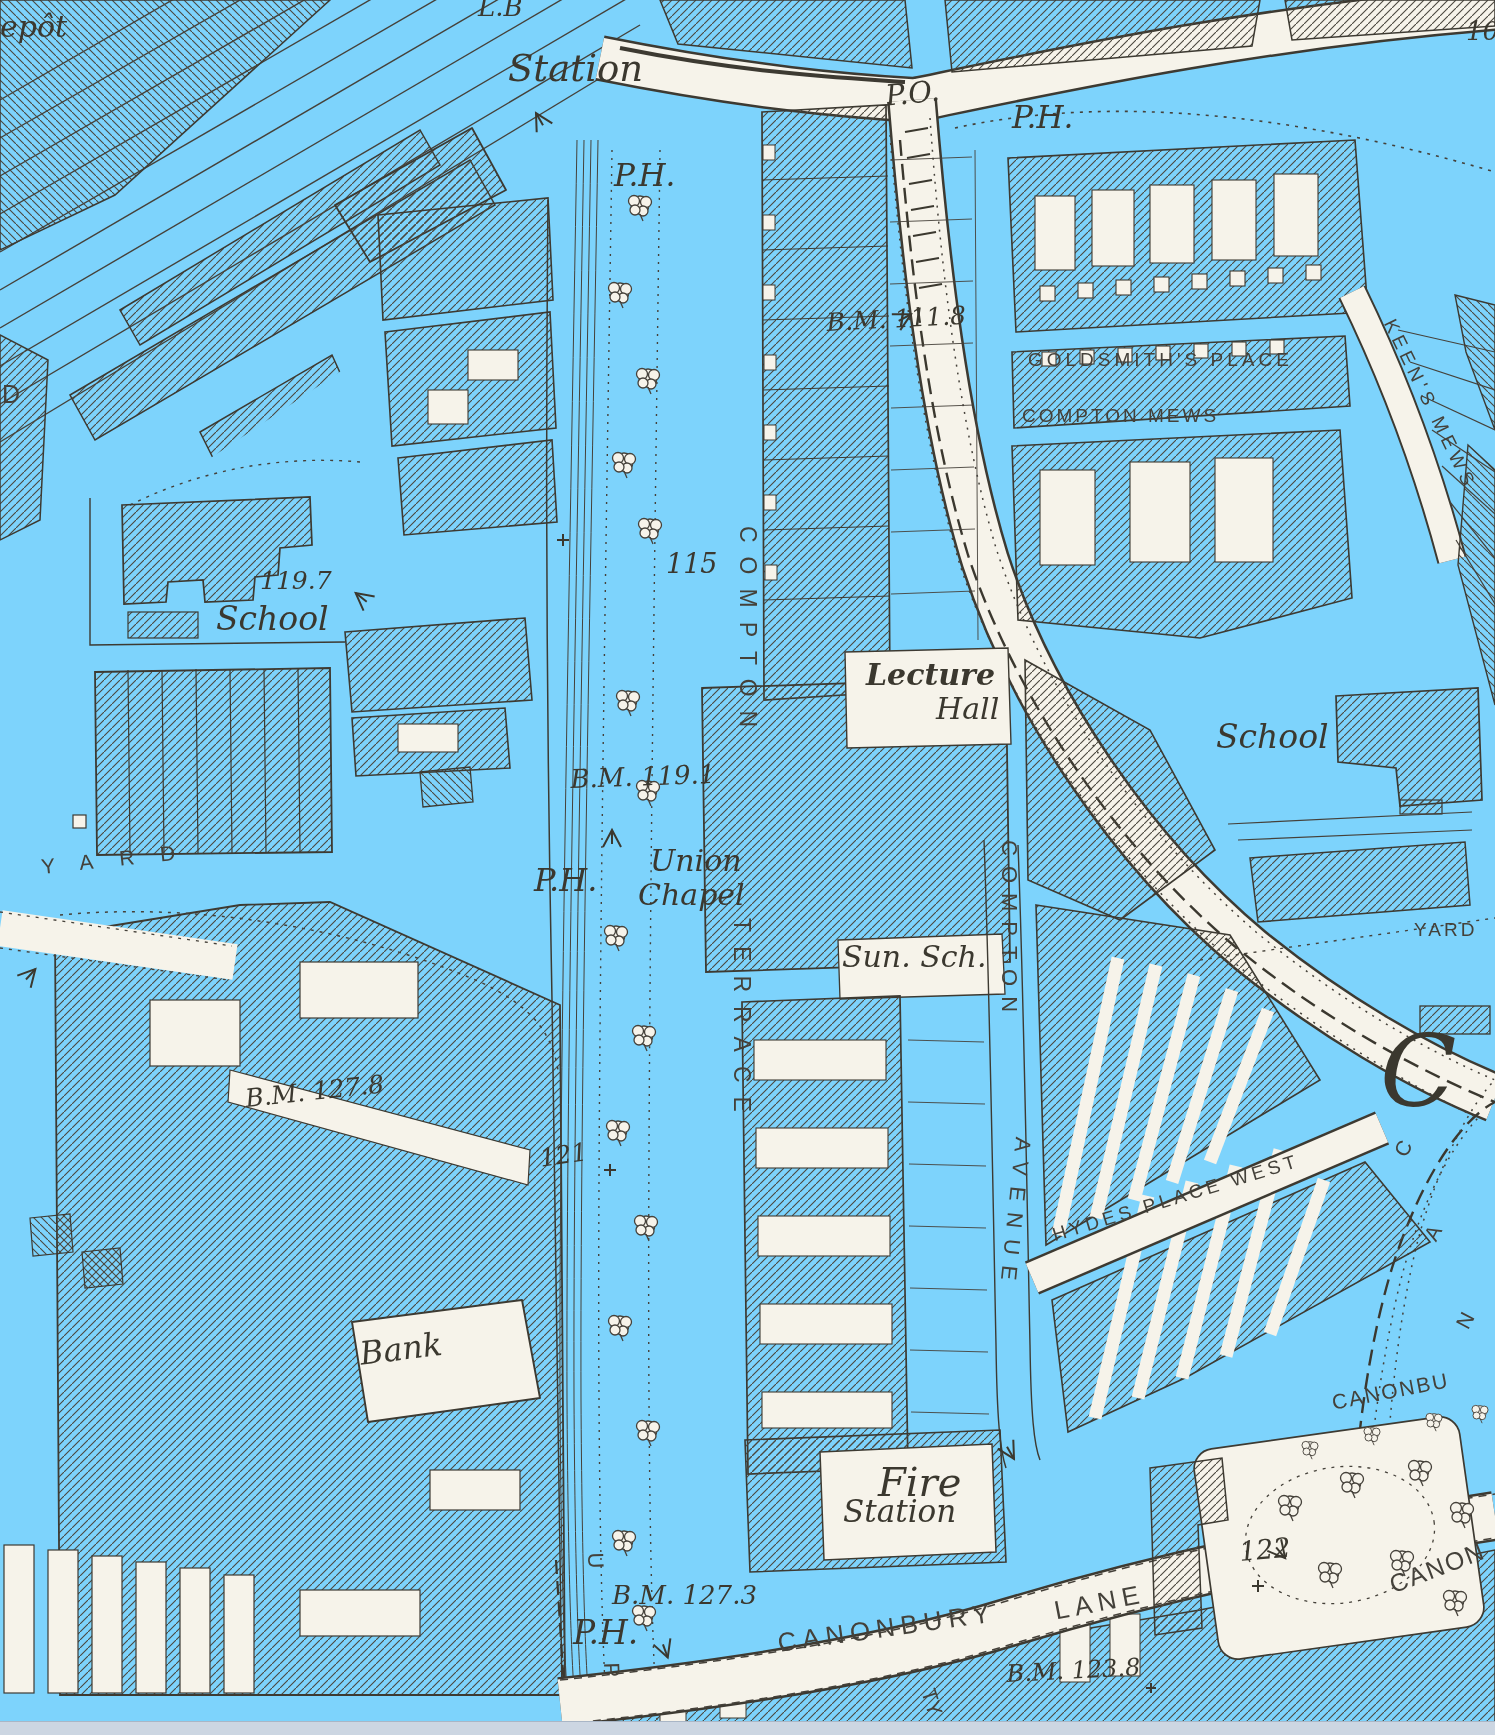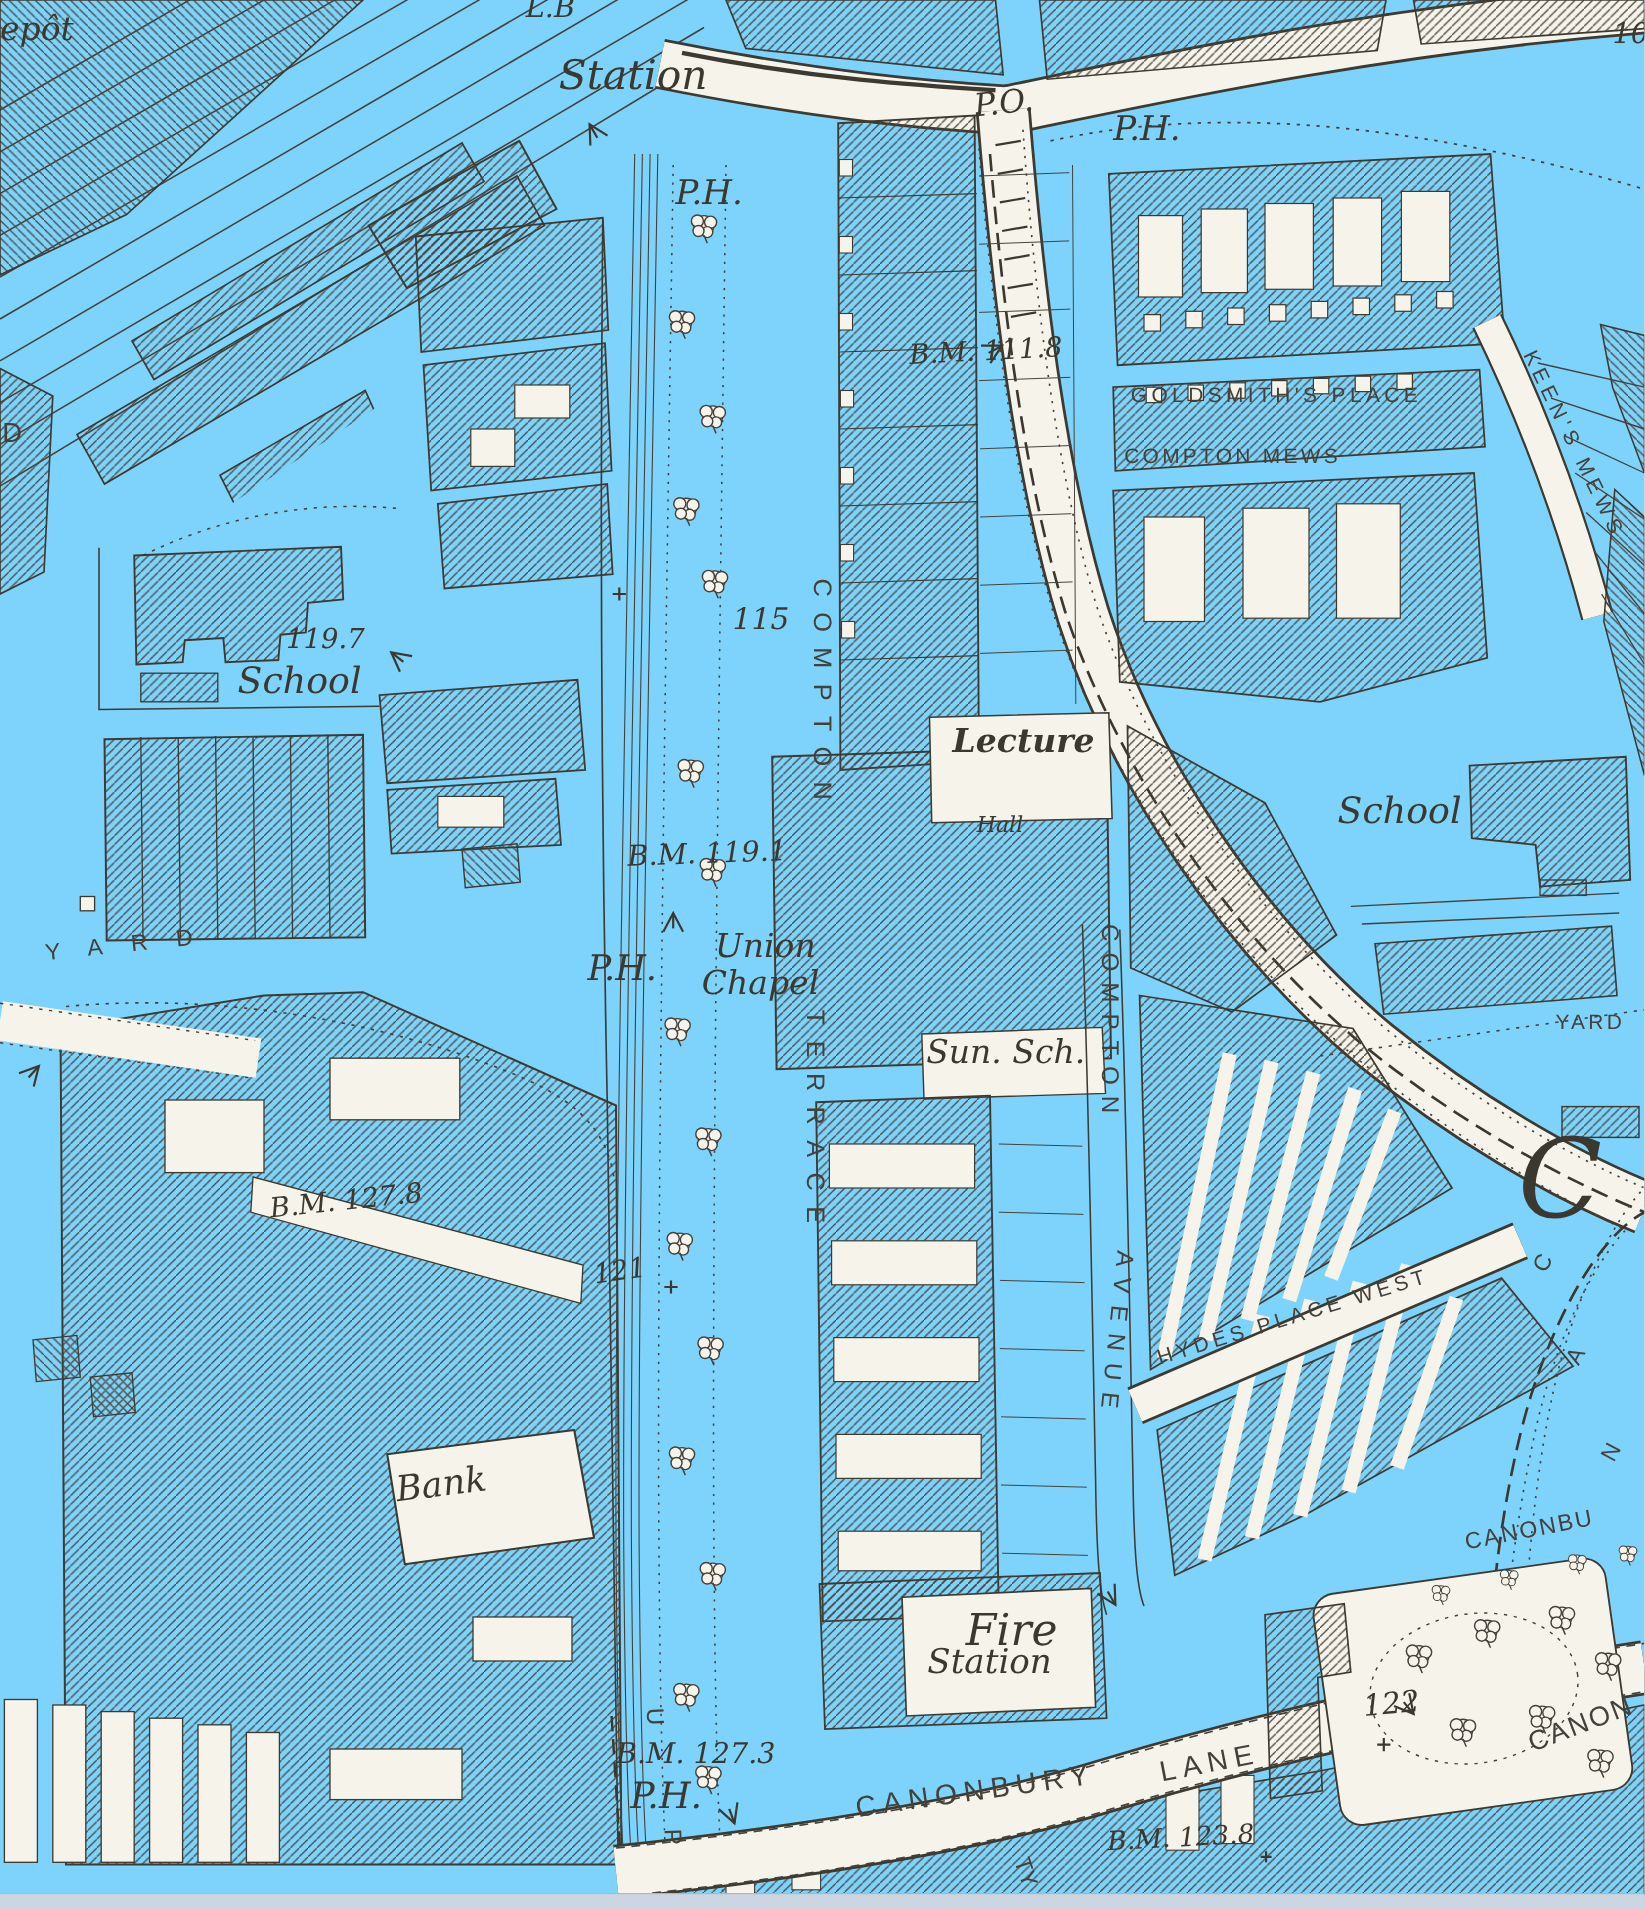--- a/index.html
+++ b/index.html
@@ -392,40 +392,40 @@
 <div class="lbl it" style="left:216px;top:602px;font-size:33px;">School</div>
 <div class="lbl caps r" style="left:40px;top:856px;font-size:21px;letter-spacing:26px;transform:rotate(-6deg);">YARD</div>
 <div class="lbl it" style="left:666px;top:550px;font-size:27px;">115</div>
 <div class="lbl caps vert" style="left:736px;top:526px;font-size:23px;letter-spacing:14px;">COMPTON</div>
 <div class="lbl caps vert" style="left:730px;top:918px;font-size:23px;letter-spacing:14px;">TERRACE</div>
 <div class="lbl it r" style="left:570px;top:766px;font-size:26px;transform:rotate(-2deg);">B.M. 119.1</div>
 <div class="lbl it" style="left:650px;top:846px;font-size:30px;">Union</div>
 <div class="lbl it" style="left:638px;top:880px;font-size:30px;font-style:italic;">Chapel</div>
 <div class="lbl it" style="left:534px;top:864px;font-size:32px;">P.H.</div>
 <div class="lbl it" style="left:866px;top:660px;font-size:30px;font-weight:bold;">Lecture</div>
-<div class="lbl it" style="left:888px;top:694px;font-size:20px;margin-top:45px;">Hall</div>
+<div class="lbl it" style="left:936px;top:694px;font-size:30px;">Hall</div>
 <div class="lbl it" style="left:842px;top:942px;font-size:30px;">Sun. Sch.</div>
 <div class="lbl caps vert" style="left:998px;top:840px;font-size:22px;letter-spacing:10px;">COMPTON</div>
 <div class="lbl caps vert r" style="left:1012px;top:1136px;font-size:22px;letter-spacing:11px;transform:rotate(6deg);">AVENUE</div>
 <div class="lbl it" style="left:1216px;top:720px;font-size:33px;">School</div>
 <div class="lbl caps" style="left:1414px;top:920px;font-size:19px;letter-spacing:3px;">YARD</div>
 <div class="lbl it r" style="left:244px;top:1086px;font-size:25px;transform:rotate(-6deg);">B.M. 127.8</div>
 <div class="lbl it r" style="left:538px;top:1146px;font-size:25px;transform:rotate(-8deg);">121</div>
 <div class="lbl it r" style="left:358px;top:1338px;font-size:32px;transform:rotate(-7deg);">Bank</div>
 <div class="lbl caps r" style="left:1050px;top:1226px;font-size:19px;letter-spacing:4px;transform:rotate(-17deg);">HYDES PLACE WEST</div>
 <div class="lbl it" style="left:1380px;top:1022px;font-size:100px;">C</div>
 <div class="lbl caps r" style="left:1390px;top:1150px;font-size:21px;transform:rotate(-62deg);">C</div>
 <div class="lbl caps r" style="left:1420px;top:1234px;font-size:21px;transform:rotate(-62deg);">A</div>
 <div class="lbl caps r" style="left:1452px;top:1322px;font-size:21px;transform:rotate(-62deg);">N</div>
 <div class="lbl caps r" style="left:1330px;top:1392px;font-size:21px;letter-spacing:2px;transform:rotate(-11deg);">CANONBU</div>
 <div class="lbl it r" style="left:1238px;top:1538px;font-size:27px;transform:rotate(-5deg);">122</div>
 <div class="lbl caps r" style="left:1386px;top:1574px;font-size:25px;letter-spacing:2px;transform:rotate(-21deg);">CANON</div>
 <div class="lbl it" style="left:878px;top:1462px;font-size:40px;">Fire</div>
 <div class="lbl it" style="left:843px;top:1496px;font-size:31px;">Station</div>
-<div class="lbl it" style="left:560px;top:1582px;font-size:26px;text-align:center;">B.M. 127.3</div>
+<div class="lbl it" style="left:612px;top:1582px;font-size:26px;text-align:center;">B.M. 127.3</div>
 <div class="lbl it" style="left:573px;top:1616px;font-size:33px;">P.H.</div>
 <div class="lbl caps r" style="left:606px;top:1552px;font-size:22px;transform:rotate(88deg);">U</div>
 <div class="lbl caps r" style="left:622px;top:1662px;font-size:22px;transform:rotate(88deg);">P</div>
 <div class="lbl caps r" style="left:776px;top:1630px;font-size:26px;letter-spacing:6px;transform:rotate(-8deg);">CANONBURY</div>
 <div class="lbl caps r" style="left:1052px;top:1598px;font-size:26px;letter-spacing:6px;transform:rotate(-11deg);">LANE</div>
 <div class="lbl it r" style="left:1006px;top:1662px;font-size:24px;transform:rotate(-3deg);">B.M. 123.8</div>
 <div class="lbl caps r" style="left:938px;top:1686px;font-size:21px;transform:rotate(72deg);">TY</div>
 <div class="lbl caps" style="left:2px;top:382px;font-size:25px;">D</div>
 
 <div id="bottombar"></div>

